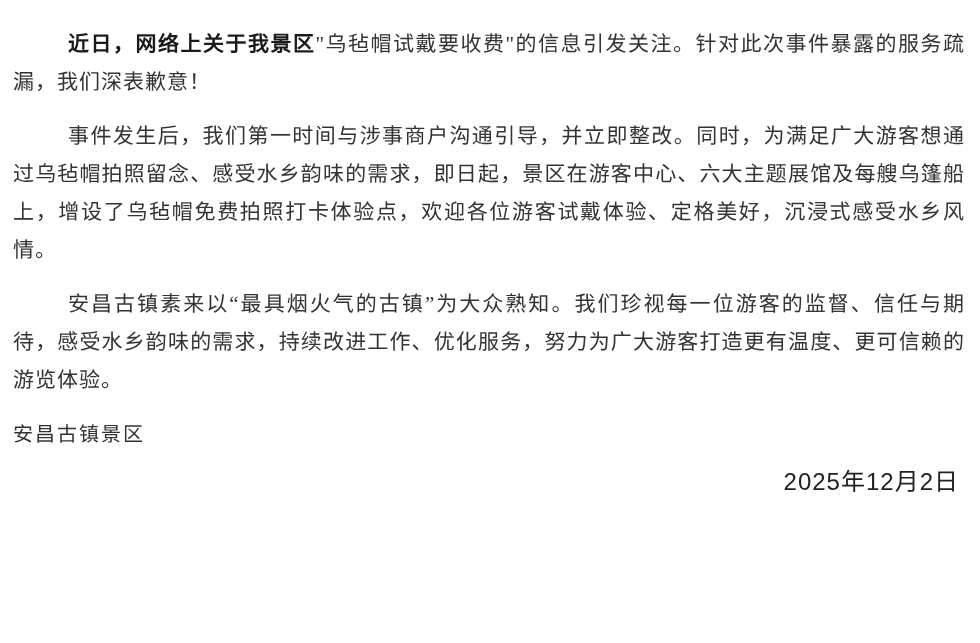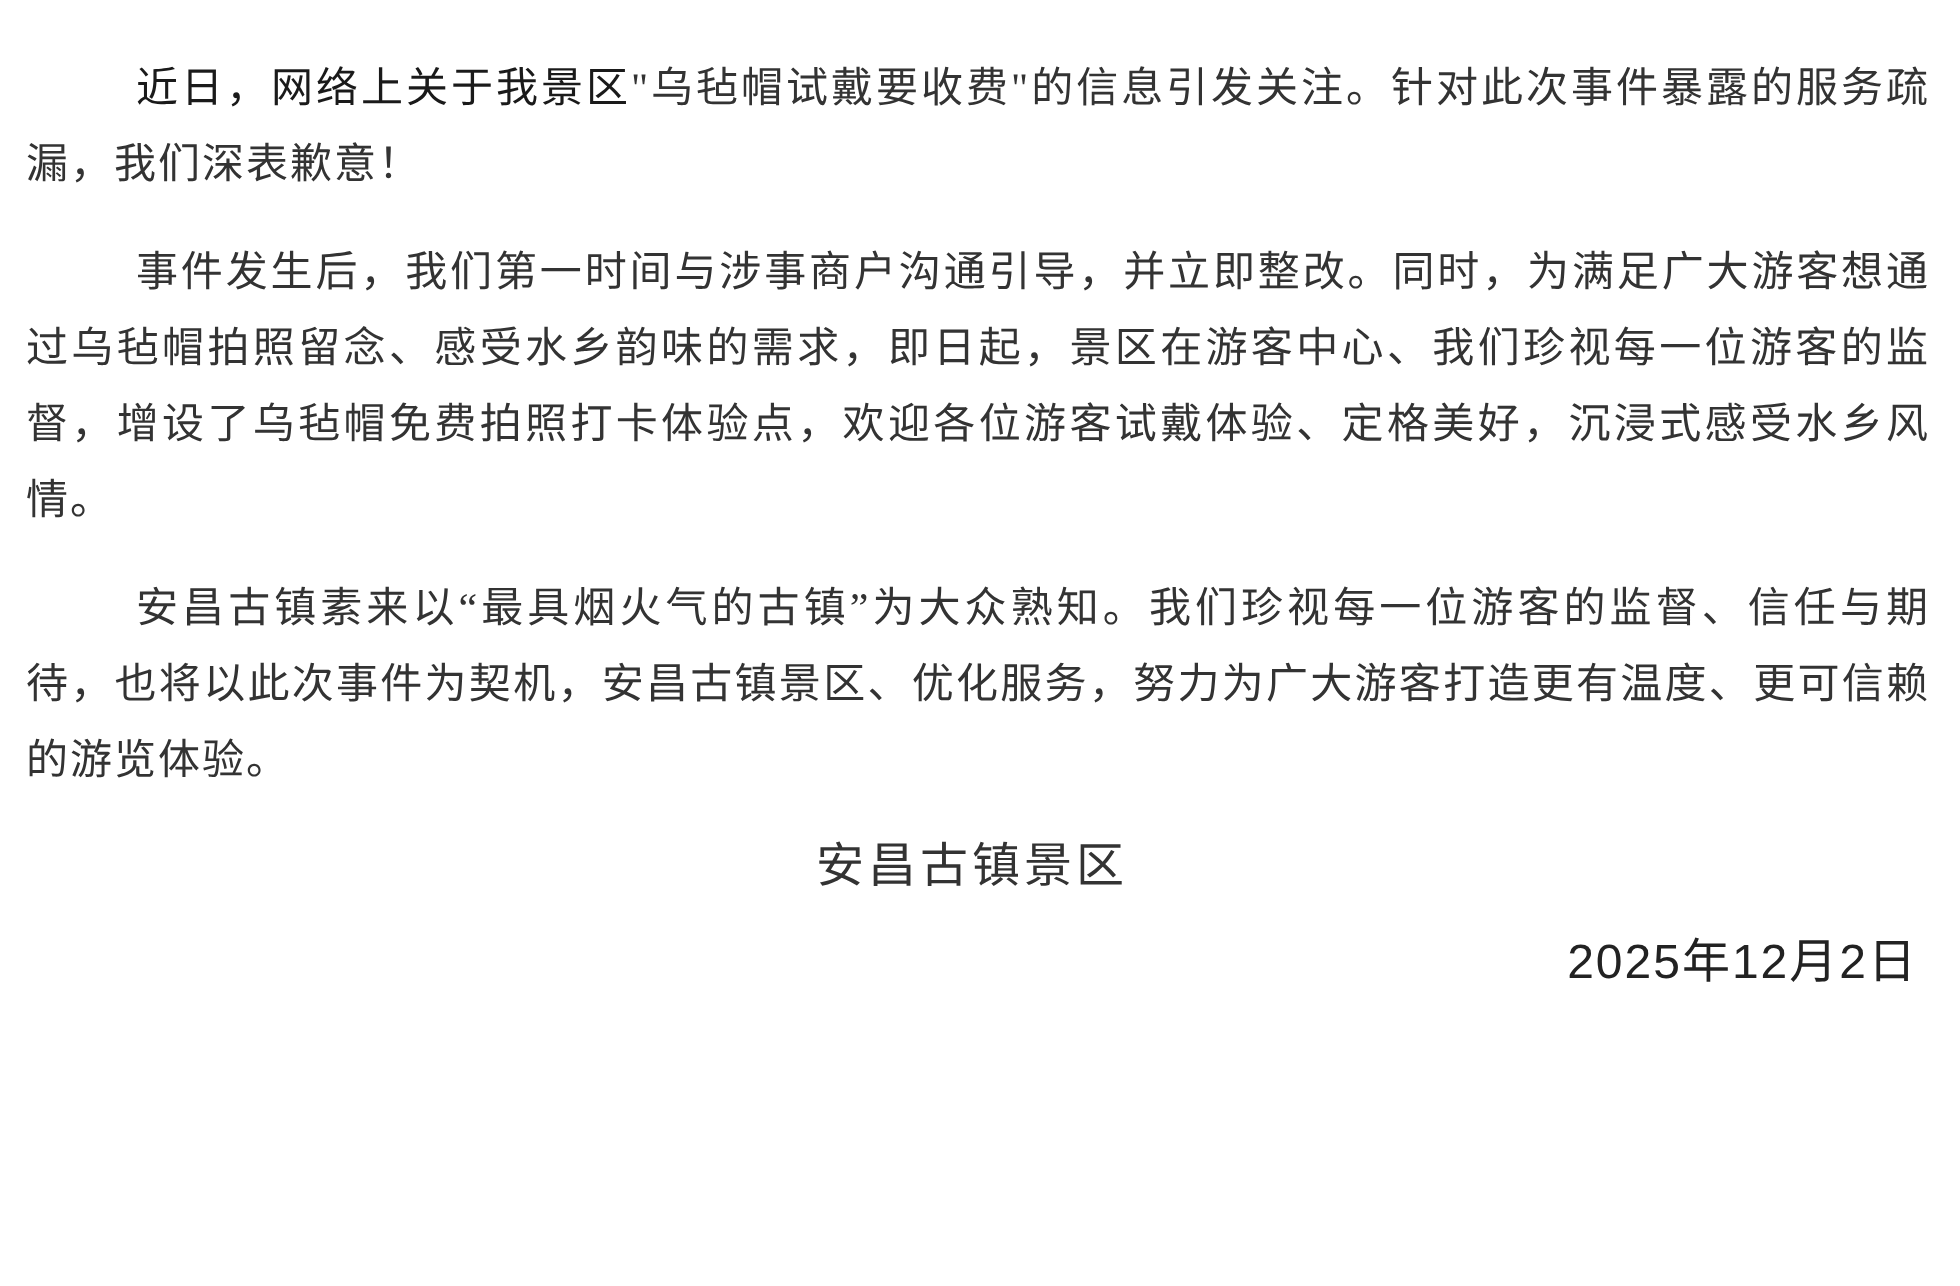--- a/index.html
+++ b/index.html
@@ -23,29 +23,29 @@
   .para {
     margin: 0 0 16px 0;
     font-size: 21px;
     line-height: 38px;
     letter-spacing: 1px;
     text-align: justify;
     text-justify: inter-ideograph;
     text-indent: 55px;
   }
   .para-lead-bold {
-    font-weight: normal;
+    font-weight: bold;
     color: #1a1a1a;
   }
   .signature-row {
     margin-top: 8px;
-    font-size: 24px;
+    font-size: 20px;
     line-height: 38px;
     letter-spacing: 2px;
-    text-align: center;
+    text-align: left;
     padding-right: 6px;
   }
   .date-row {
     margin-top: 12px;
     font-family: "Liberation Sans", "DejaVu Sans", sans-serif;
     font-size: 24px;
     line-height: 34px;
     letter-spacing: 1px;
     color: #222222;
     text-align: right;
@@ -54,23 +54,23 @@
 </style>
 </head>
 <body>
 
 <div class="page">
 
   <p class="para">
     <span class="para-lead-bold">近日，网络上关于我景区</span><span>"乌毡帽试戴要收费"的信息引发关注。针对此次事件暴露的服务疏漏，我们深表歉意！</span>
   </p>
 
-  <p class="para">事件发生后，我们第一时间与涉事商户沟通引导，并立即整改。同时，为满足广大游客想通过乌毡帽拍照留念、感受水乡韵味的需求，即日起，景区在游客中心、我们珍视每一位游客的监督，增设了乌毡帽免费拍照打卡体验点，欢迎各位游客试戴体验、定格美好，沉浸式感受水乡风情。</p>
+  <p class="para">事件发生后，我们第一时间与涉事商户沟通引导，并立即整改。同时，为满足广大游客想通过乌毡帽拍照留念、感受水乡韵味的需求，即日起，景区在游客中心、六大主题展馆及每艘乌篷船上，增设了乌毡帽免费拍照打卡体验点，欢迎各位游客试戴体验、定格美好，沉浸式感受水乡风情。</p>
 
-  <p class="para">安昌古镇素来以“最具烟火气的古镇”为大众熟知。我们珍视每一位游客的监督、信任与期待，也将以此次事件为契机，安昌古镇景区、优化服务，努力为广大游客打造更有温度、更可信赖的游览体验。</p>
+  <p class="para">安昌古镇素来以“最具烟火气的古镇”为大众熟知。我们珍视每一位游客的监督、信任与期待，感受水乡韵味的需求，持续改进工作、优化服务，努力为广大游客打造更有温度、更可信赖的游览体验。</p>
 
 
 
   <div class="signature-row">安昌古镇景区</div>
 
   <div class="date-row">2025年12月2日</div>
 
 </div>
 
 </body></html>

